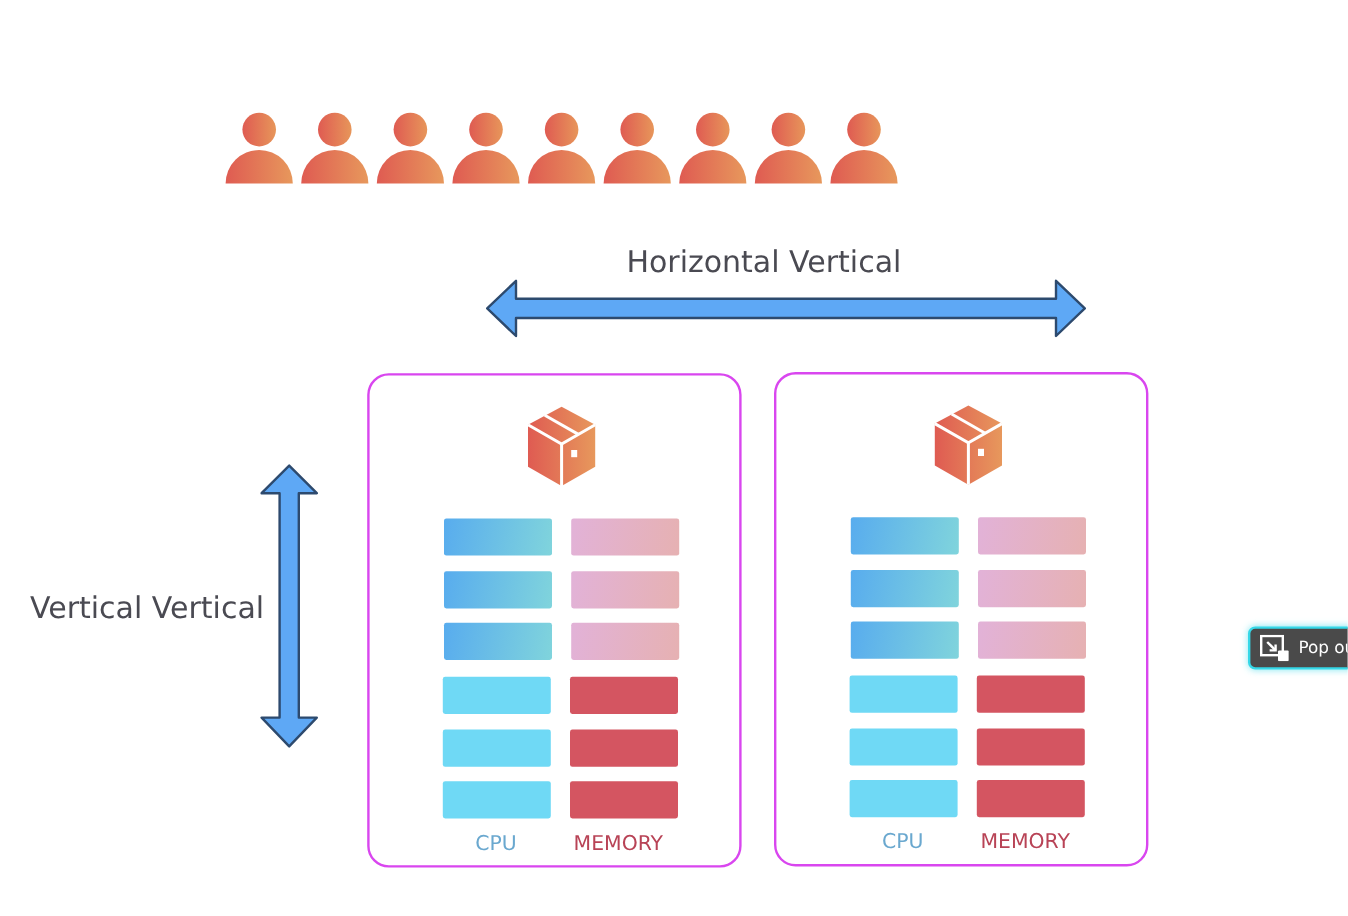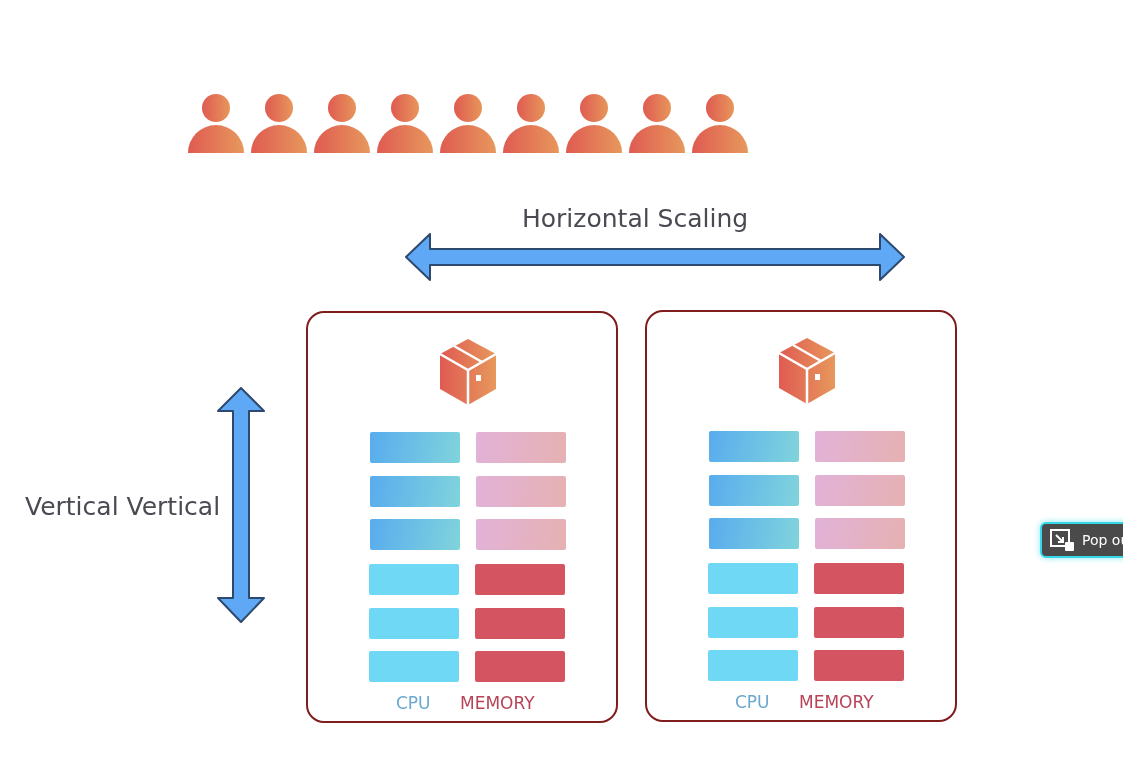--- a/index.html
+++ b/index.html
@@ -5,32 +5,32 @@
   html, body { margin:0; padding:0; }
   body { width:1123px; height:763px; background:#ffffff; position:relative; overflow:hidden; font-family:"DejaVu Sans", sans-serif; }
   .abs { position:absolute; }
   .users { left:188px; top:94px; height:60px; display:flex; gap:7px; }
   .user { width:56px; height:60px; position:relative; }
   .user .head { position:absolute; left:14px; top:0; width:28px; height:28px; border-radius:50%; background:linear-gradient(90deg,#df5b52,#e7965a); }
   .user .body { position:absolute; left:0; top:31px; width:56px; height:28px; border-radius:28px 28px 0 0; background:linear-gradient(90deg,#df5b52,#e7985c); }
   .label { color:#4a4a52; font-size:25px; white-space:nowrap; }
   .h-label { left:522px; top:204px; }
   .v-label { left:25px; top:492px; }
-  .server { width:312px; height:412px; border:2px solid #7f1d1d; border-radius:18px; box-sizing:border-box; background:#fff; }
+  .server { width:312px; height:412px; border:2px solid #d946ef; border-radius:18px; box-sizing:border-box; background:#fff; }
   .server1 { left:306px; top:311px; }
   .server2 { left:645px; top:310px; }
   .pkg { position:absolute; left:130px; top:24px; width:60px; height:70px; }
   .bar { position:absolute; width:90px; height:31px; border-radius:2px; }
   .cpu-top { background:linear-gradient(100deg,#58acee,#80d4dc); }
   .cpu-bot { background:#6fd9f5; }
   .mem-top { background:linear-gradient(100deg,#e2b2d8,#e6b1b2); }
   .mem-bot { background:#d45561; }
   .col-label { position:absolute; font-size:17px; top:380px; }
   .cpu-label { color:#6aa8cf; left:88px; }
-  .mem-label { color:#b84356; left:152px; }
+  .mem-label { color:#b84356; left:170px; }
   .popout { left:1040px; top:522px; width:100px; height:36px; background:#4a4a4a; border:2px solid #35d8e8; border-radius:6px; box-sizing:border-box; color:#fff; font-size:14px; display:flex; align-items:center; padding-left:8px; gap:8px; box-shadow:0 0 6px rgba(53,216,232,0.6); }
 </style>
 </head>
 <body>
 
 <div class="abs users" id="users">
     <div class="user">
       <div class="head"></div>
       <div class="body"></div>
     </div>
@@ -61,21 +61,21 @@
     <div class="user">
       <div class="head"></div>
       <div class="body"></div>
     </div>
     <div class="user">
       <div class="head"></div>
       <div class="body"></div>
     </div>
   </div>
 
-<div class="abs label h-label">Horizontal Scaling</div>
+<div class="abs label h-label">Horizontal Vertical</div>
 
 <svg class="abs" style="left:404px;top:232px" width="502" height="50">
   <polygon points="2,25 26,2 26,17 476,17 476,2 500,25 476,48 476,33 26,33 26,48" fill="#5ea8f5" stroke="#2d4a6e" stroke-width="2" stroke-linejoin="round"></polygon>
 </svg>
 
 <div class="abs label v-label">Vertical Vertical</div>
 
 <svg class="abs" style="left:216px;top:386px" width="50" height="238">
   <polygon points="25,2 48,25 33,25 33,212 48,212 25,236 2,212 17,212 17,25 2,25" fill="#5ea8f5" stroke="#2d4a6e" stroke-width="2" stroke-linejoin="round"></polygon>
 </svg>

